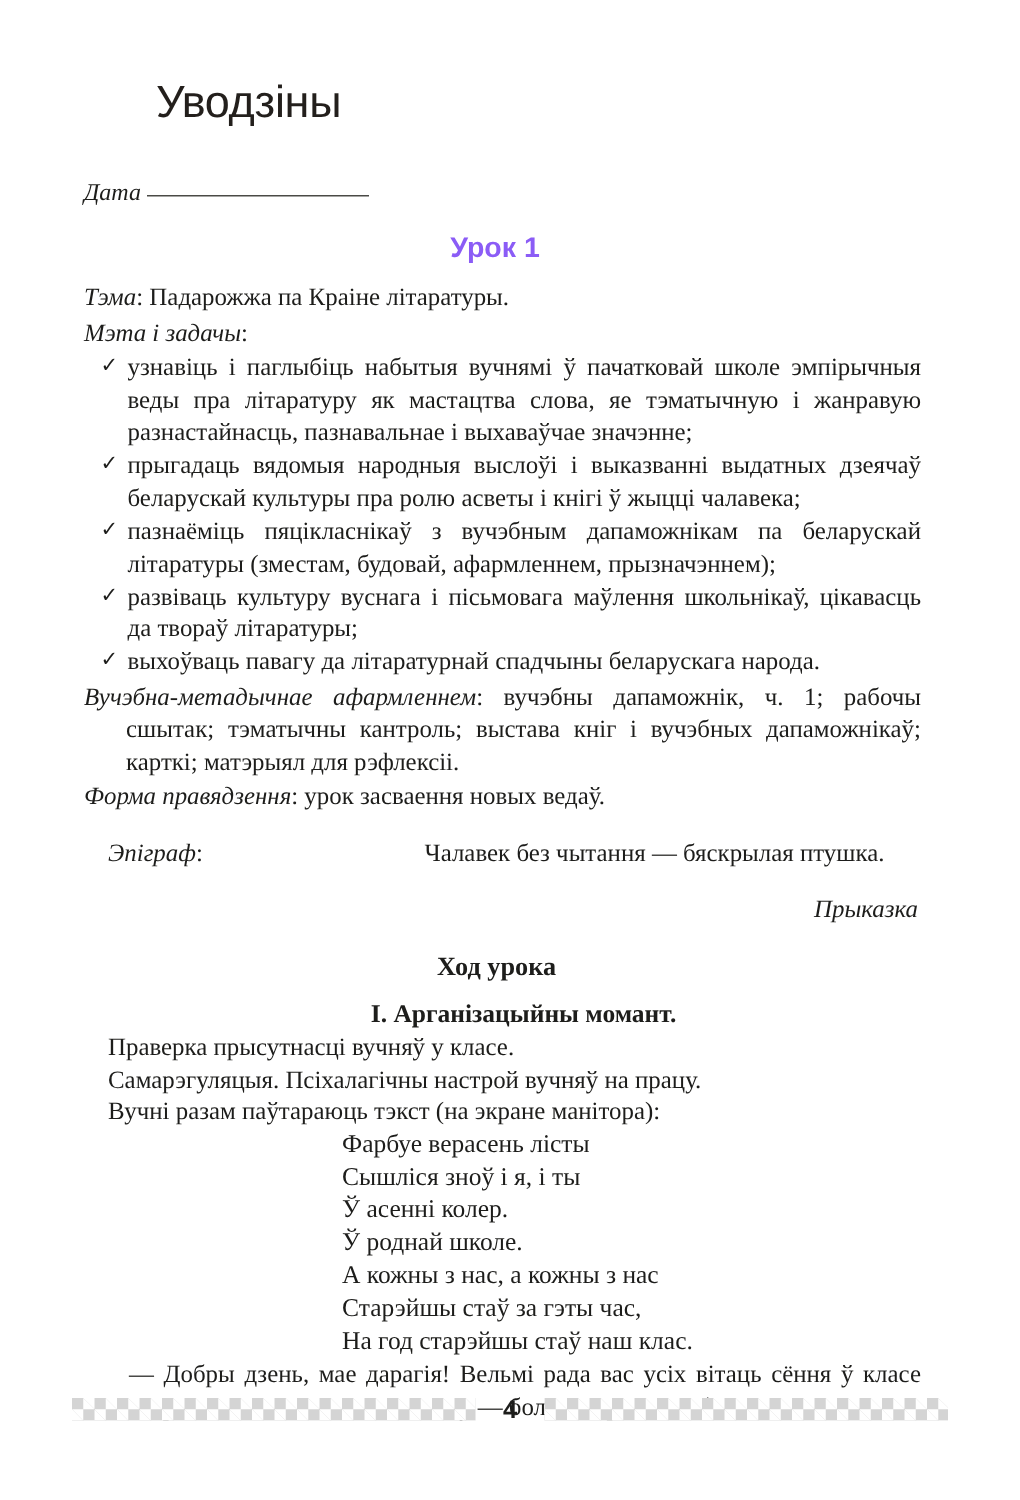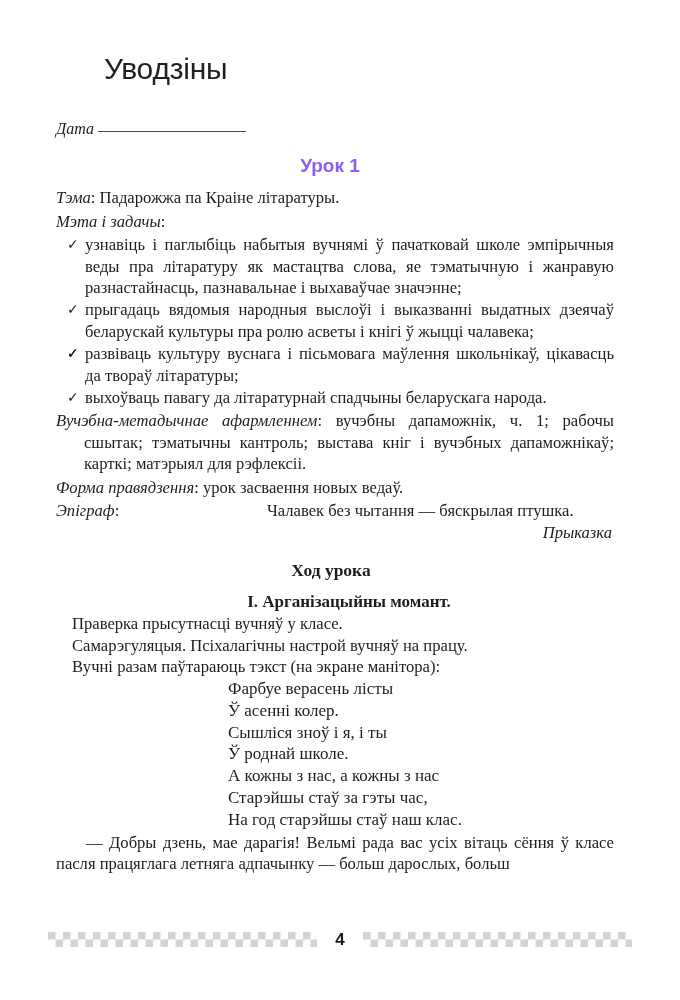--- a/index.html
+++ b/index.html
@@ -111,21 +111,21 @@
     top: 0px;
     font-size: 14px;
     line-height: 21.6px;
     font-family: "DejaVu Sans", sans-serif;
   }
 
   
   .epigraph-row {
     font-size: 16.6px;
     line-height: 21.5px;
-    margin: 0;
+    margin: 16px;
     position: relative;
     white-space: nowrap;
   }
   .epigraph-row .lbl {
     font-style: italic;
   }
   .epigraph-row .epi-text {
     position: absolute;
     left: 211px;
     top: 0;
@@ -224,21 +224,21 @@
 
     <h2 class="lesson-title">Урок 1</h2>
 
     <p class="field"><span class="lbl">Тэма</span><span>: Падарожжа па Краіне літаратуры.</span></p>
 
     <p class="field"><span class="lbl">Мэта і задачы</span><span>:</span></p>
 
     <ul class="goals">
       <li><span class="tick">✓</span><span>узнавіць і паглыбіць набытыя вучнямі ў пачатковай школе эмпірычныя веды пра літаратуру як мастацтва слова, яе тэматычную і жанравую разнастайнасць, пазнавальнае і выхаваўчае значэнне;</span></li>
       <li><span class="tick">✓</span><span>прыгадаць вядомыя народныя выслоўі і выказванні выдатных дзеячаў беларускай культуры пра ролю асветы і кнігі ў жыцці чалавека;</span></li>
-      <li><span class="tick">✓</span></li>
+      <li><span class="tick">✓</span><span>пазнаёміць пяцікласнікаў з вучэбным дапаможнікам па беларускай літаратуры (зместам, будовай, афармленнем, прызначэннем);</span></li>
       <li><span class="tick">✓</span><span>развіваць культуру вуснага і пісьмовага маўлення школьнікаў, цікавасць да твораў літаратуры;</span></li>
       <li><span class="tick">✓</span><span>выхоўваць павагу да літаратурнай спадчыны беларускага народа.</span></li>
     </ul>
 
     <p class="field hanging"><span class="lbl">Вучэбна-метадычнае афармленнем</span><span>: вучэбны дапаможнік, ч. 1; рабочы сшытак; тэматычны кантроль; выстава кніг і вучэбных дапаможнікаў; карткі; матэрыял для рэфлексіі.</span></p>
 
     <p class="field"><span class="lbl">Форма правядзення</span><span>: урок засваення новых ведаў.</span></p>
 
     <p class="epigraph-row"><span class="lbl">Эпіграф</span><span>:</span><span class="epi-text">Чалавек без чытання — бяскрылая птушка.</span></p>
 
@@ -247,22 +247,22 @@
     <h3 class="section-title">Ход урока</h3>
 
     <p class="roman-title">I. Арганізацыйны момант.</p>
 
     <p class="para">Праверка прысутнасці вучняў у класе.</p>
     <p class="para">Самарэгуляцыя. Псіхалагічны настрой вучняў на працу.</p>
     <p class="para">Вучні разам паўтараюць тэкст (на экране манітора):</p>
 
     <div class="poem">
       <div class="line">Фарбуе верасень лісты</div>
+      <div class="line">Сышліся зноў і я, і ты</div>
       <div class="line">Ў асенні колер.</div>
-      <div class="line">Сышліся зноў і я, і ты</div>
       <div class="line">Ў роднай школе.</div>
       <div class="line">А кожны з нас, а кожны з нас</div>
       <div class="line">Старэйшы стаў за гэты час,</div>
       <div class="line">На год старэйшы стаў наш клас.</div>
     </div>
 
     <p class="closing">— Добры дзень, мае дарагія! Вельмі рада вас усіх вітаць сёння ў класе пасля працяглага летняга адпачынку — больш дарослых, больш</p>
 
   </div>
 

